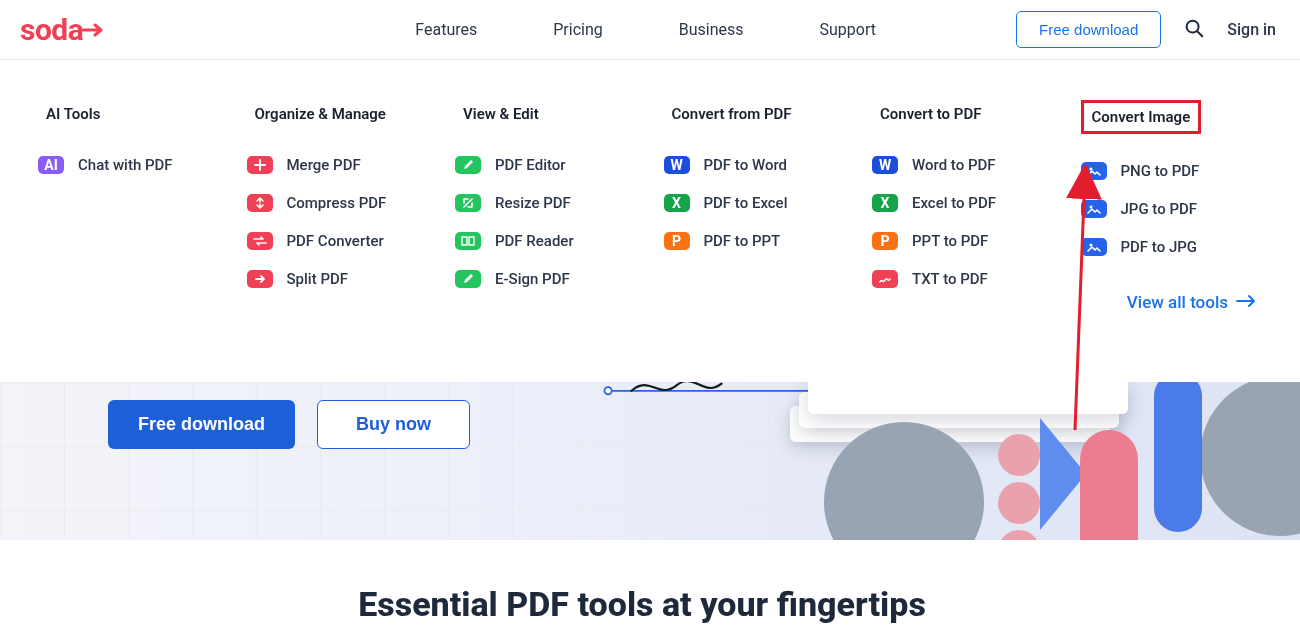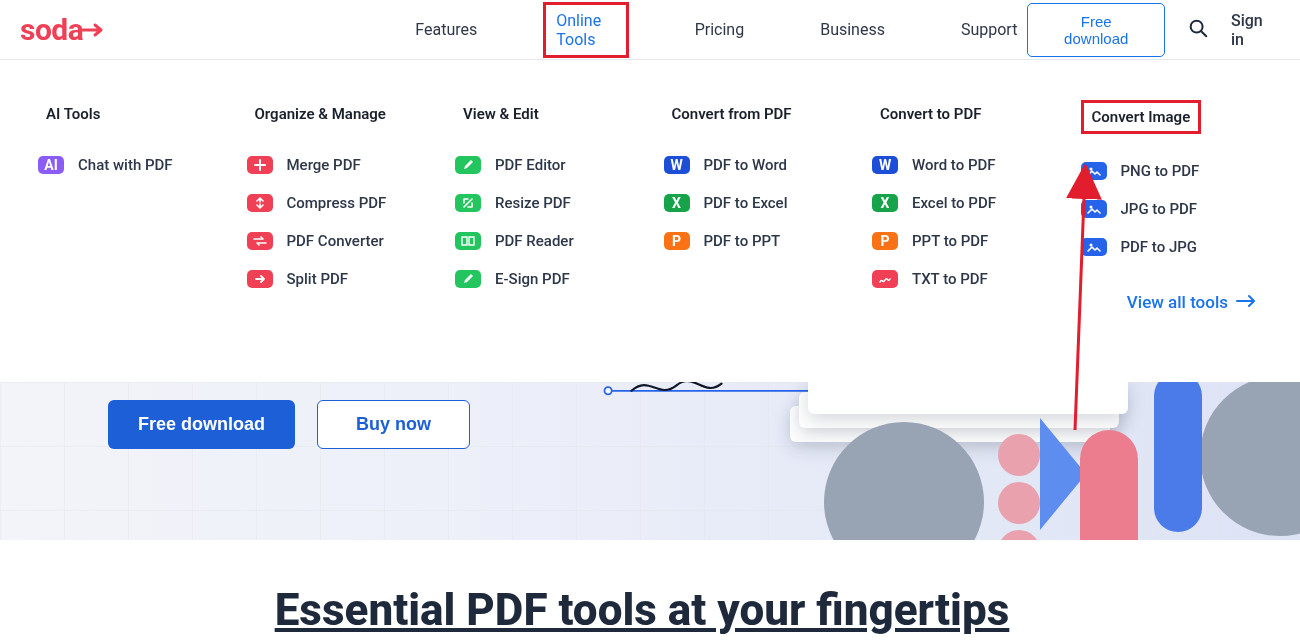--- a/index.html
+++ b/index.html
@@ -230,24 +230,23 @@
   }
   .squiggle svg { width: 100%; height: 100%; overflow: visible; }
 
   
   .headline {
     position: absolute;
     top: 584px;
     left: 0;
     right: 16px;
     text-align: center;
-    font-size: 44px;
+    font-size: 34px;
     font-weight: 800;
     color: #1e293b;
-    text-decoration: underline;
   }
 
   
   .annot-arrow {
     position: absolute;
     z-index: 20;
     pointer-events: none;
   }
 </style>
 </head>
@@ -258,21 +257,20 @@
     <span>soda</span>
     <span class="logo-arrow">
       <svg width="24" height="20" viewBox="0 0 24 20" fill="none">
         <path d="M2 10 H18 M14 5 L20 10 L14 15" stroke="#ef4056" stroke-width="3" stroke-linecap="round" stroke-linejoin="round"></path>
       </svg>
     </span>
   </div>
 
   <div class="nav">
     <div class="nav-item">Features</div>
-    <div class="nav-item active">Online Tools</div>
     <div class="nav-item">Pricing</div>
     <div class="nav-item">Business</div>
     <div class="nav-item">Support</div>
   </div>
 
   <div class="header-right">
     <button class="free-download-btn">Free download</button>
     <span class="search-icon">
       <svg width="22" height="22" viewBox="0 0 24 24" fill="none">
         <circle cx="10.5" cy="10.5" r="6.5" stroke="#1e293b" stroke-width="2.2"></circle>

